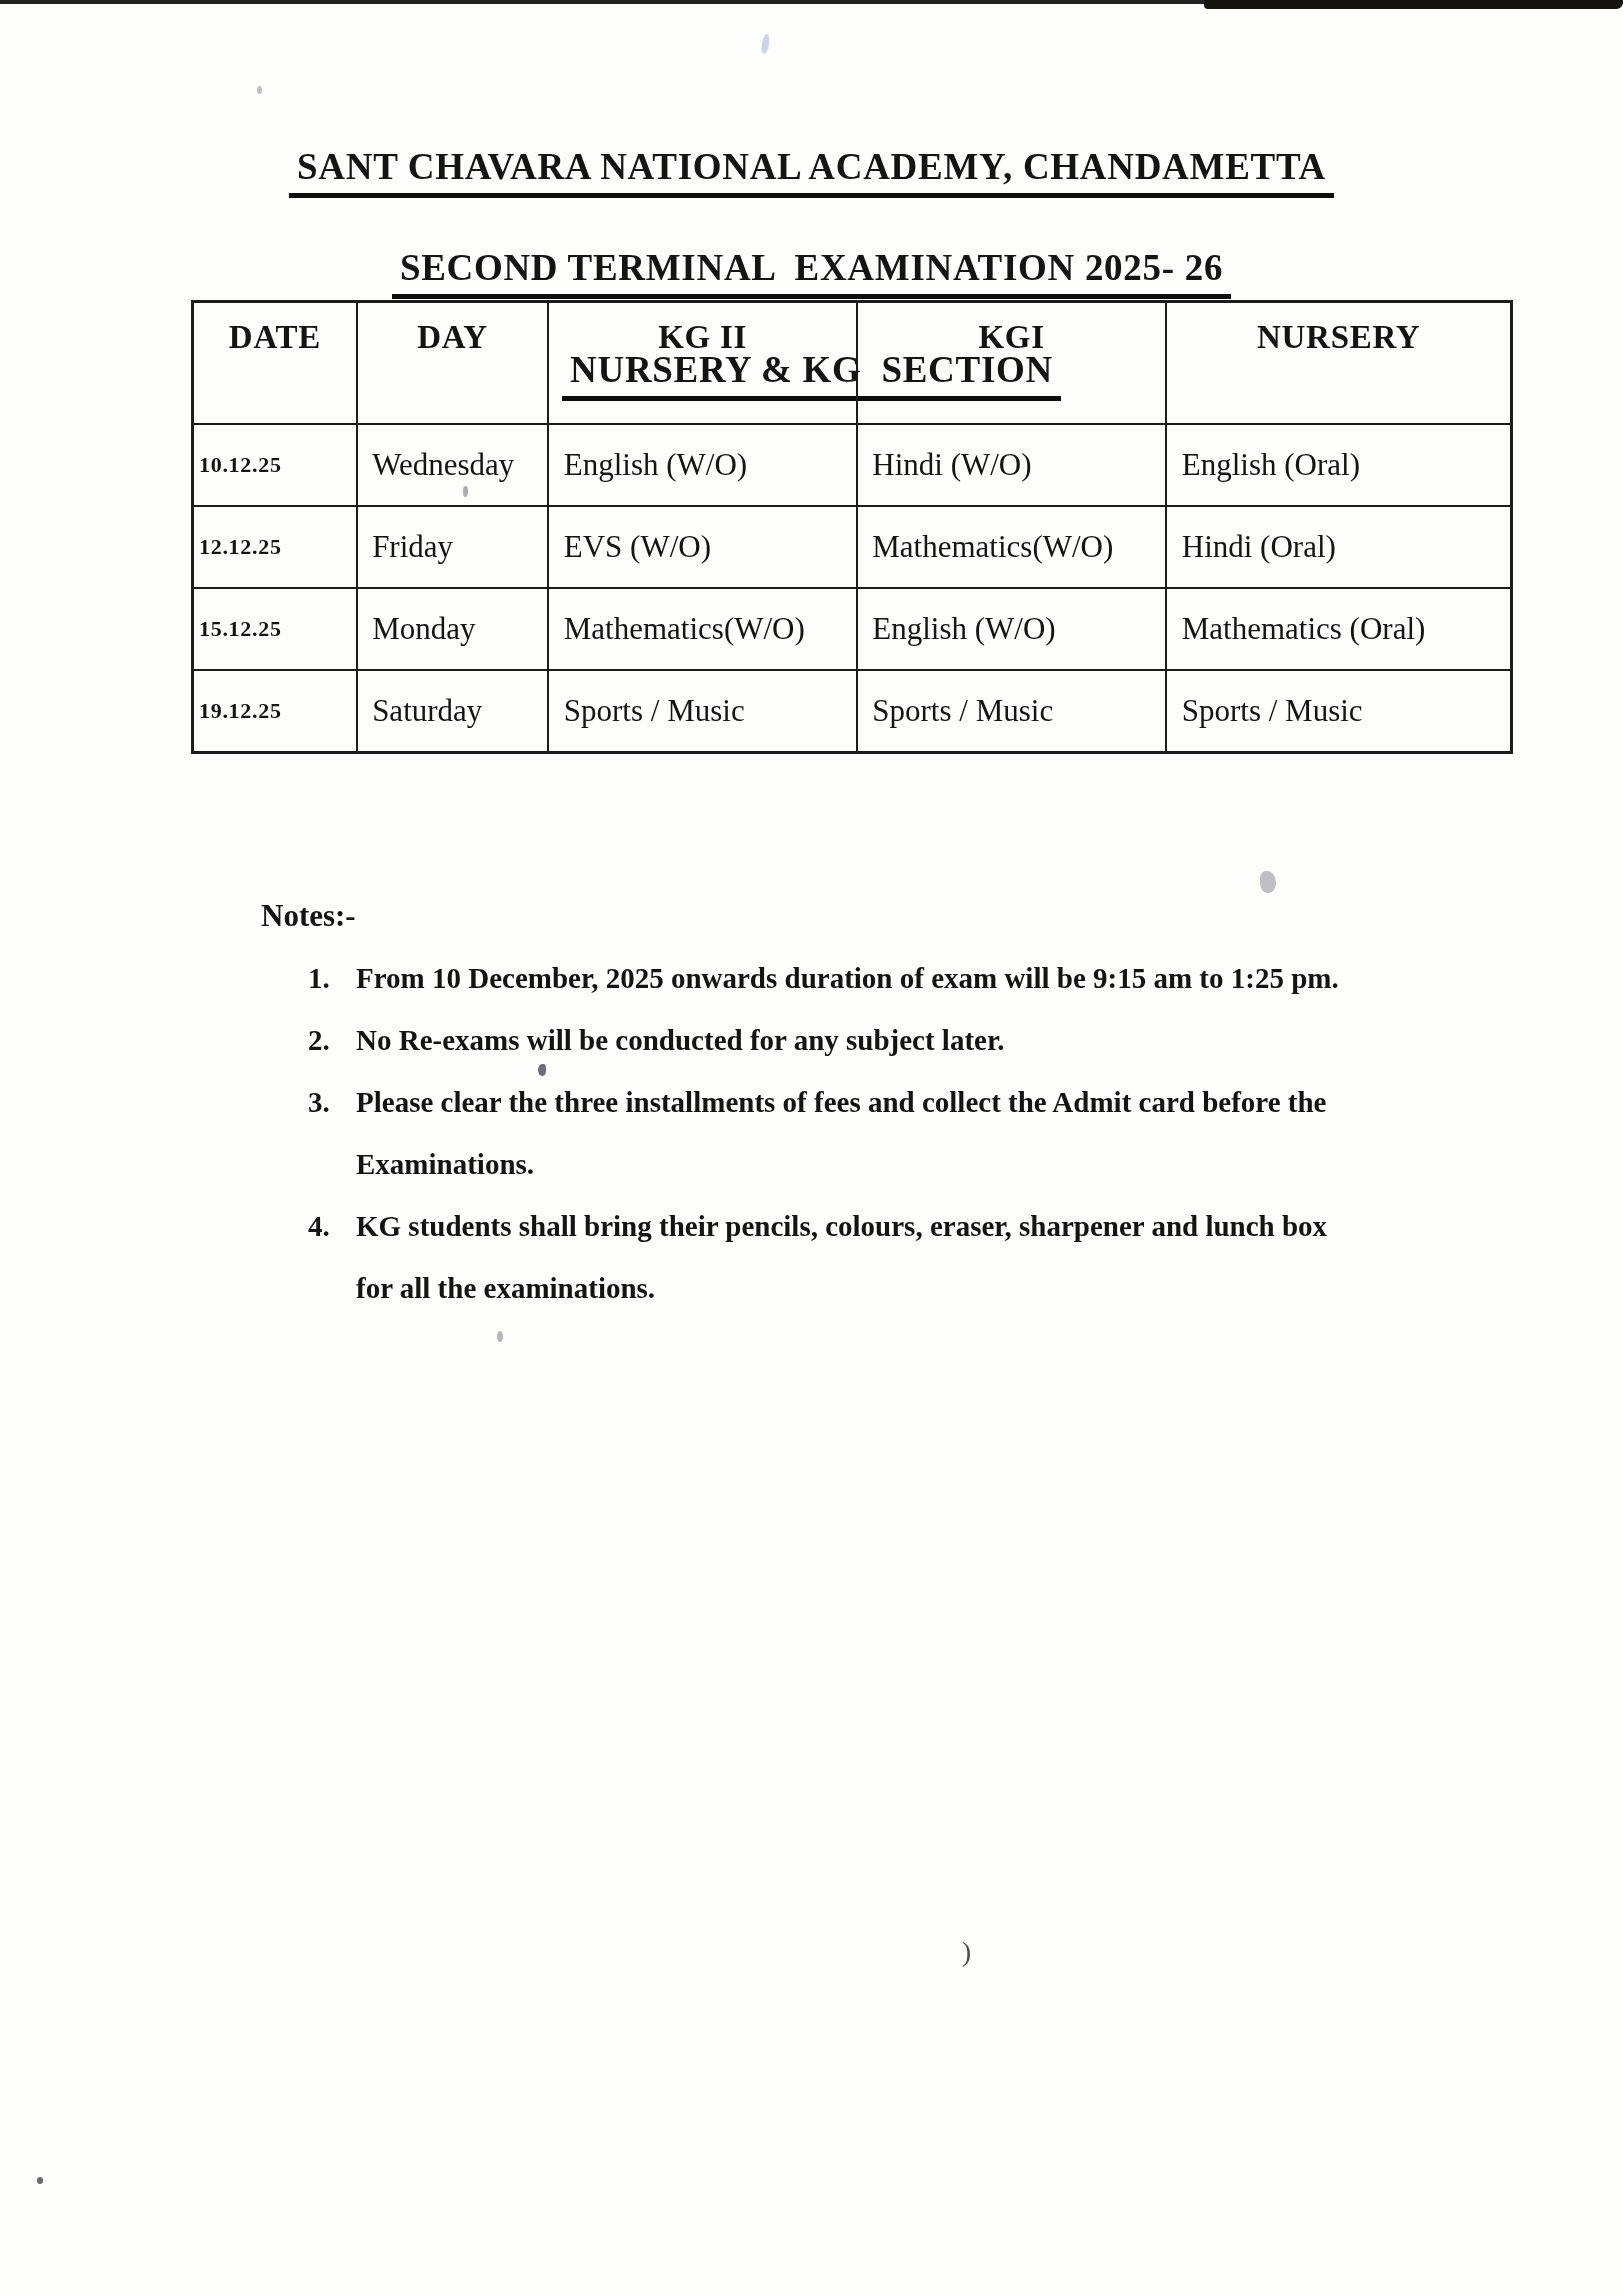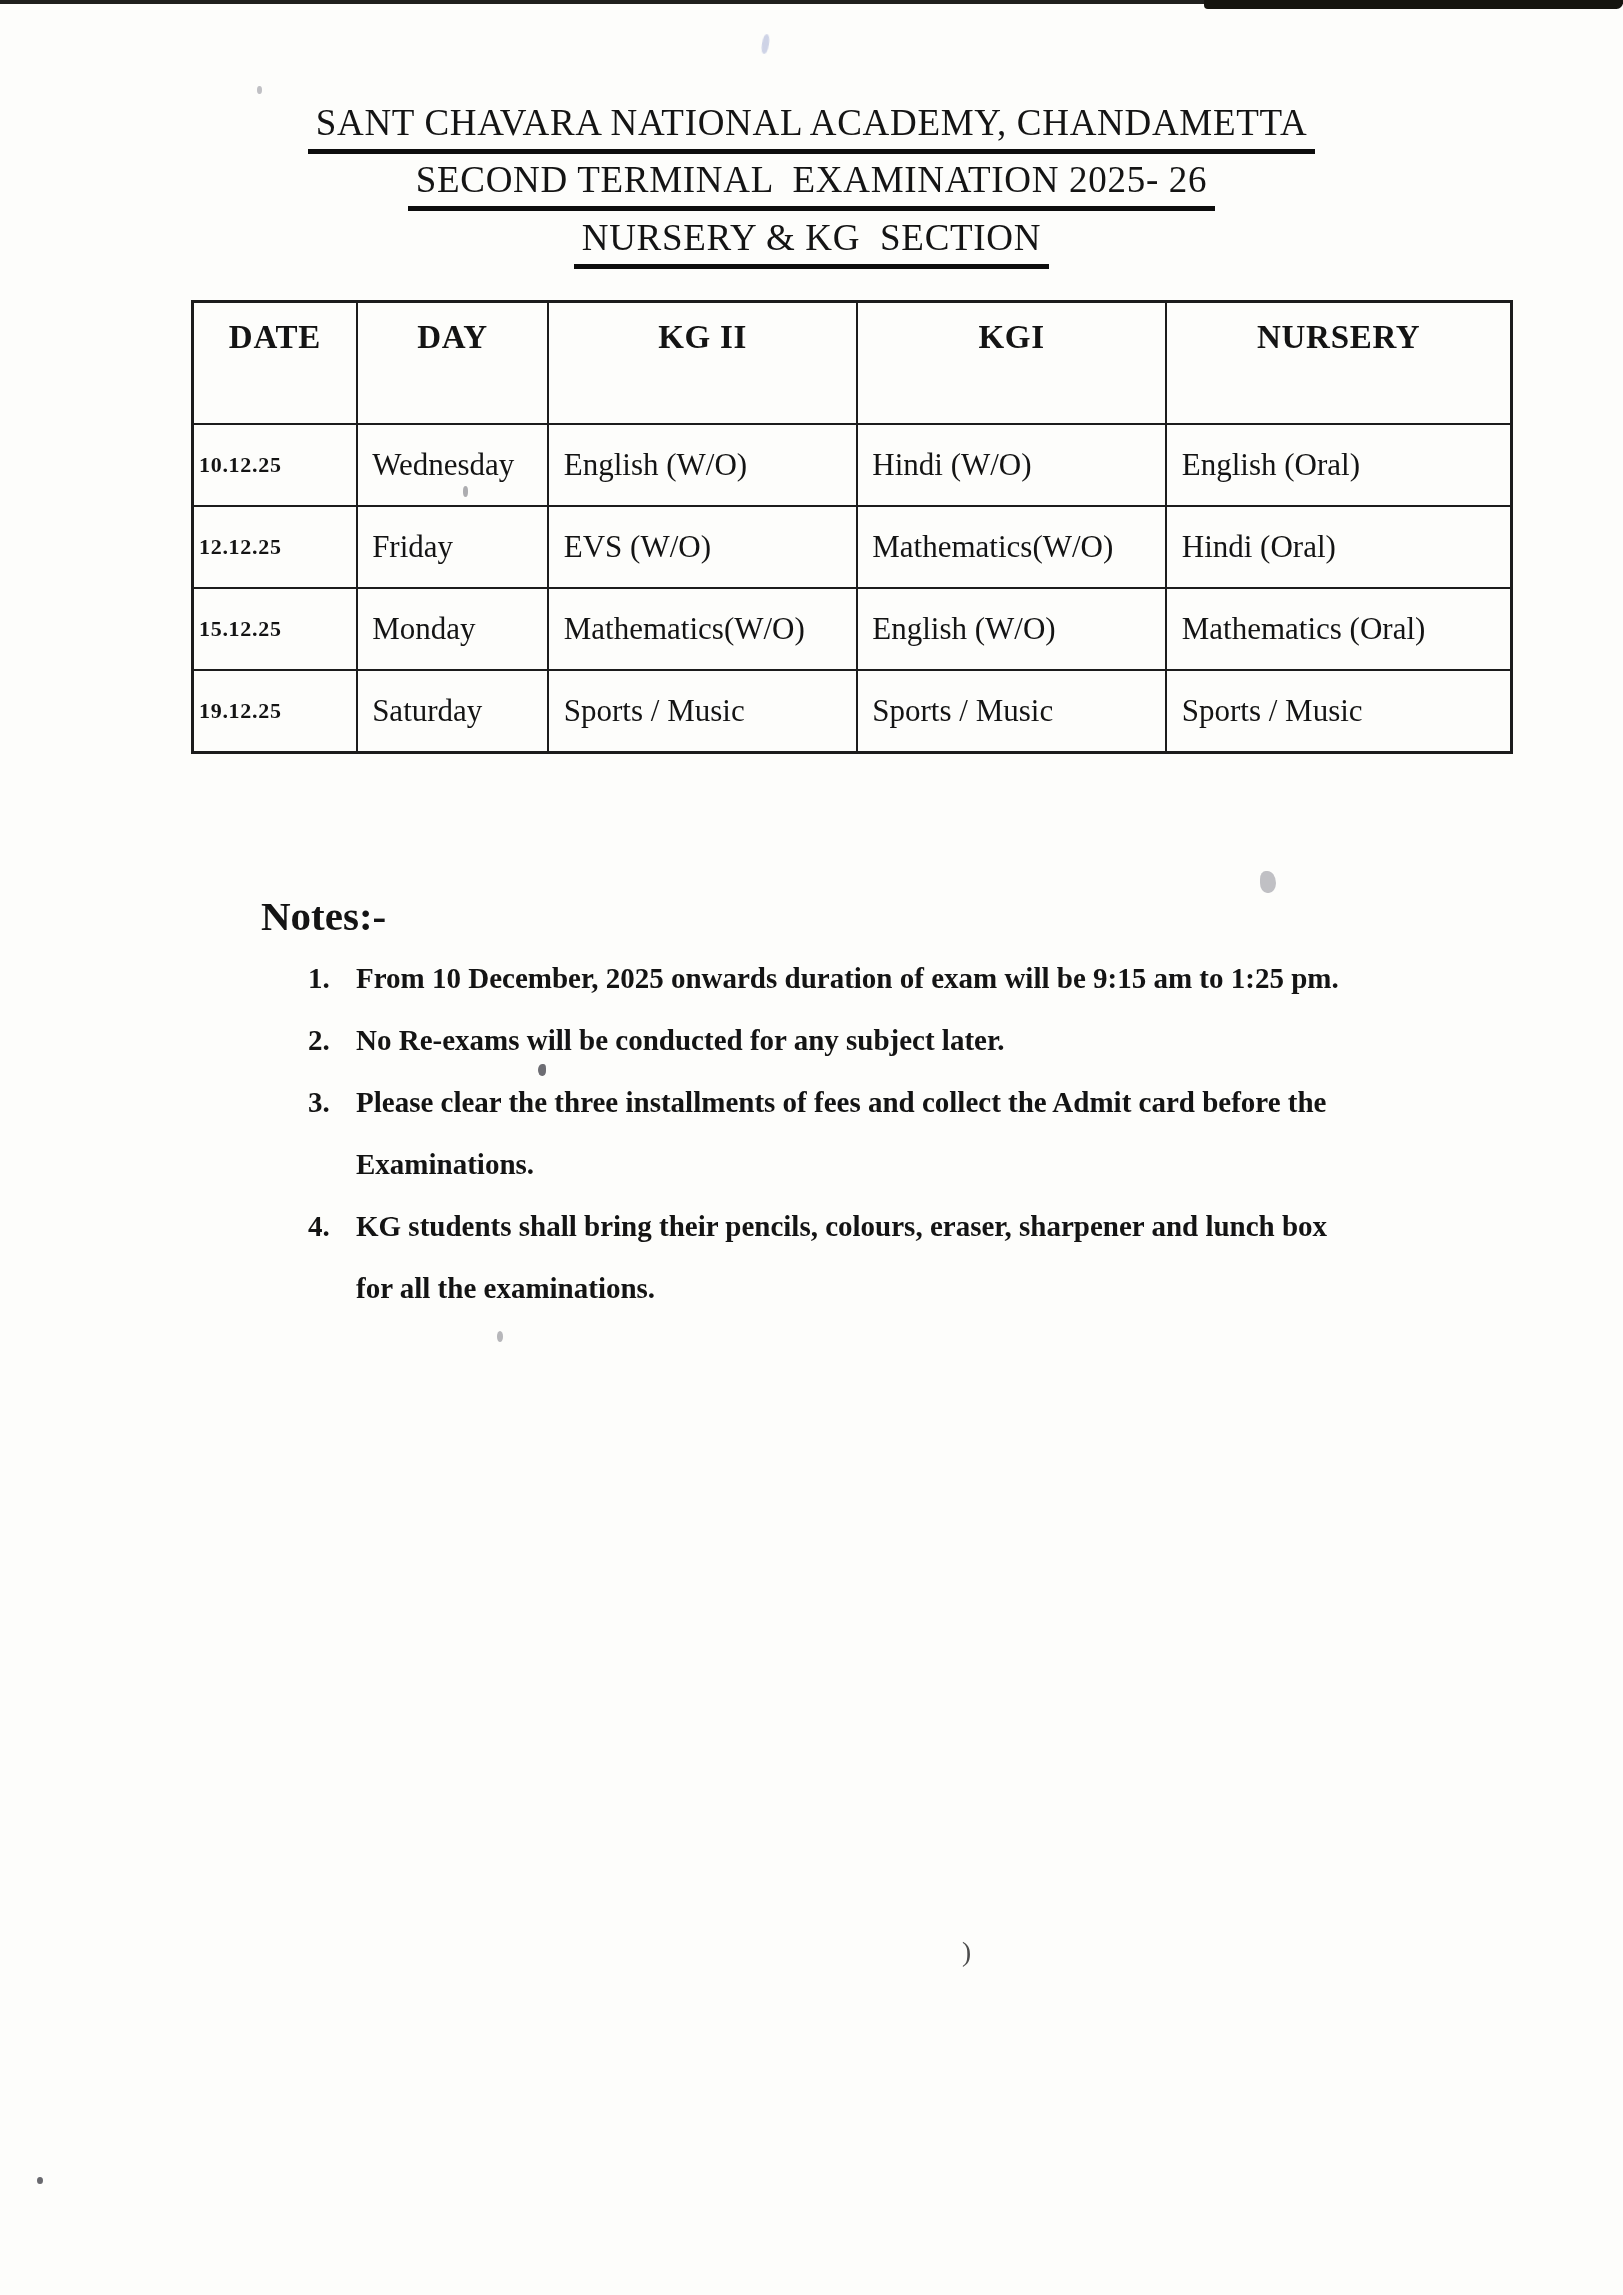--- a/index.html
+++ b/index.html
@@ -16,27 +16,28 @@
   .scan-edge-top{position:absolute;top:0;left:0;width:100%;height:3.9px;background:#20201e;}
   .scan-edge-top-right{position:absolute;top:0;right:0;width:419px;height:9.2px;background:#15140f;border-radius:0 0 6.5px 3.9px;}
   .speck{position:absolute;background:#8f8f98;border-radius:50%;opacity:.55;filter:blur(0.7px);}
   .stray-paren{position:absolute;font-size:27.5px;color:#4c4c4c;}
 
   
   .titles{position:absolute;top:102px;left:0;width:100%;text-align:center;}
   .title-line{display:block;margin-bottom:5.9px;}
   .title-line > span{
     display:inline-block;
-    font-weight:normal;
+    font-weight:bold;
     font-size:37px;
     line-height:42px;
     letter-spacing:0.7px;
     white-space:pre;
     border-bottom:5.2px solid #0d0d0d;
     padding:0 7.9px 4.6px 7.9px;
+    margin-top:44px;
   }
 
   
   .timetable{
     position:absolute;left:191px;top:300px;
     border-collapse:collapse;
     width:1322px;
     background:transparent;
     border-radius:29px;
   }
@@ -62,21 +63,21 @@
   }
   .timetable td.c-date{font-weight:bold;font-size:22px;padding-left:5px;letter-spacing:0.7px;}
 
   
   .notes{
     position:absolute;left:261px;top:885px;width:1178px;
     font-weight:bold;
     font-size:29px;
     line-height:62px;
   }
-  .notes-heading{font-size:41px;}
+  .notes-heading{font-size:31px;}
   .note-item{display:flex;padding-left:47px;}
   .note-num{flex:none;width:48px;}
   .note-text{flex:1;}
 
   
   .signature{position:absolute;left:1080px;top:1301px;width:367px;text-align:center;}
   .signature-ink{display:block;margin:0 auto;}
   .signature-name{font-size:33px;font-weight:bold;line-height:38px;margin-top:-13px;}
   .signature-role{font-size:31px;font-weight:bold;line-height:37px;margin-top:5.2px;}
 </style>

